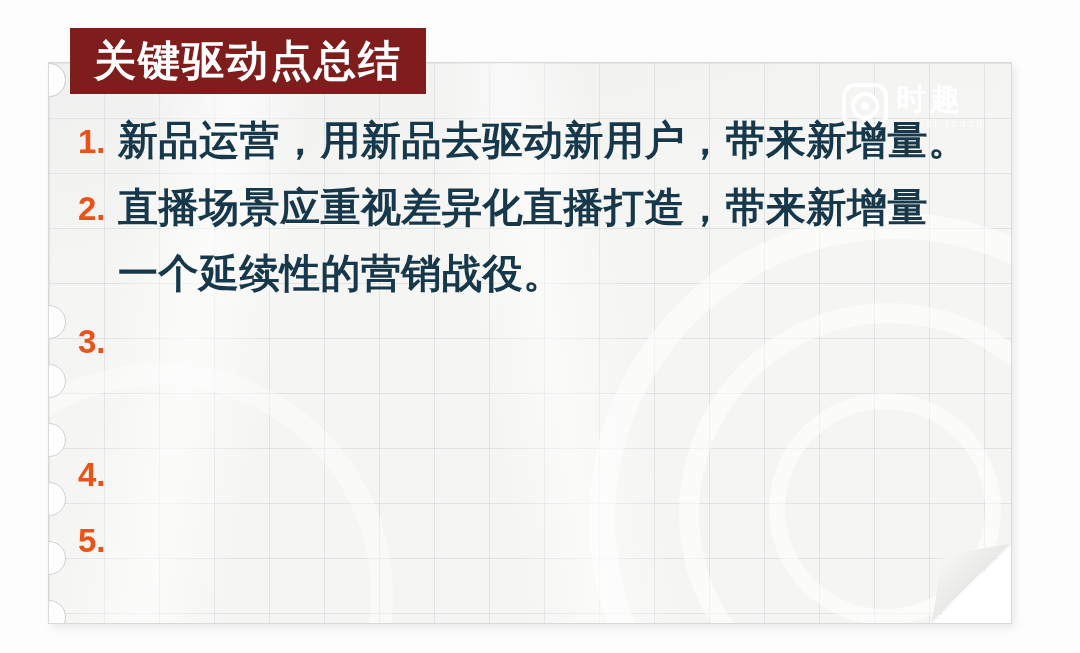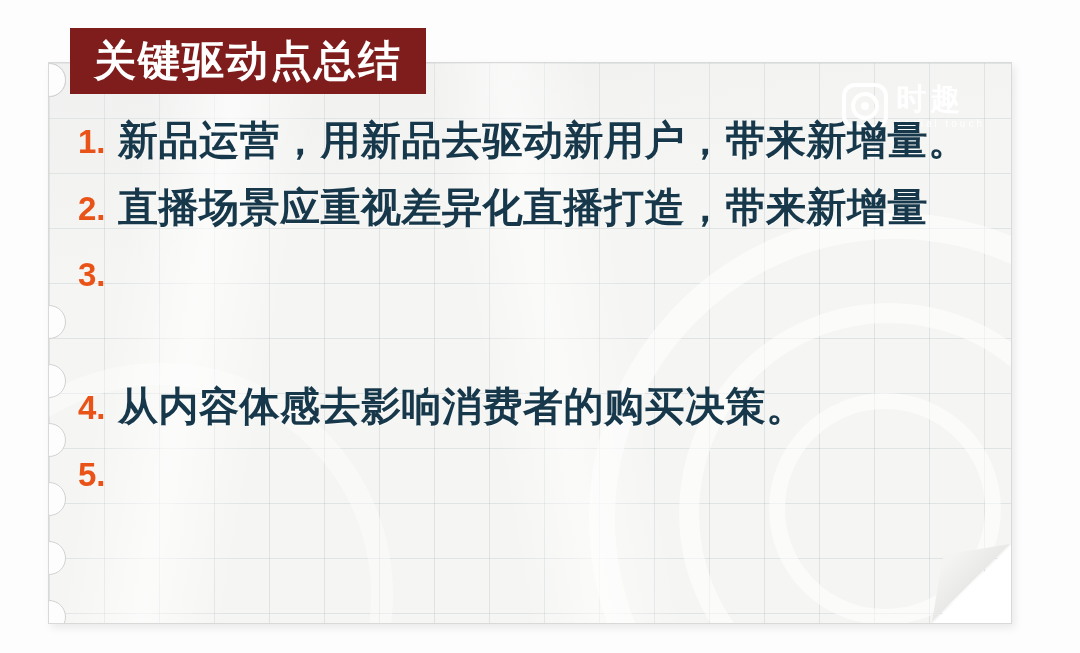--- a/index.html
+++ b/index.html
@@ -146,27 +146,30 @@
   <div class="list">
     <div class="row">
       <span class="num">1.</span>
       <span class="txt">新品运营，用新品去驱动新用户，带来新增量。</span>
     </div>
     <div class="row">
       <span class="num">2.</span>
       <span class="txt">直播场景应重视差异化直播打造，带来新增量</span>
     </div>
     <div class="row">
+      <span class="num"></span>
+      <span class="txt">一个延续性的营销战役。</span>
+    </div>
+    <div class="row">
       <span class="num">3.</span>
     </div>
     <div class="row">
       <span class="num"></span>
     </div>
     <div class="row">
       <span class="num">4.</span>
-      <span class="txt">从内容体感去影响消费者的购买决策。</span>
     </div>
     <div class="row">
       <span class="num">5.</span>
     </div>
   </div>
 
 </div>
 
 </body></html>

